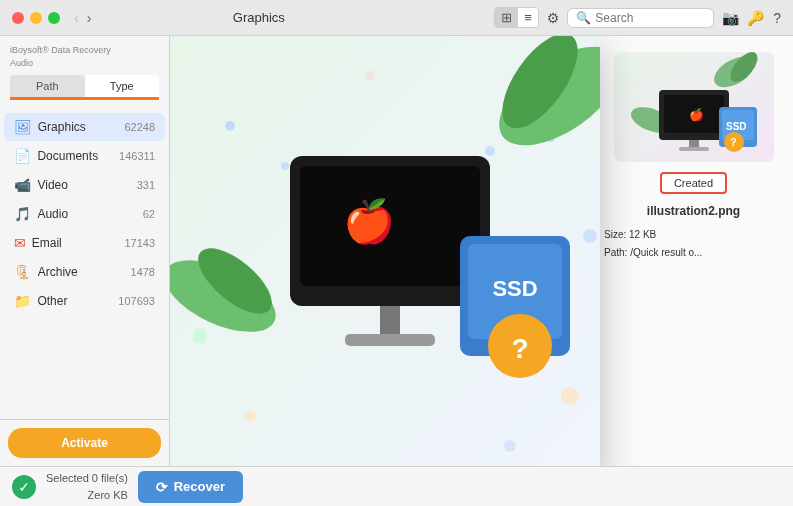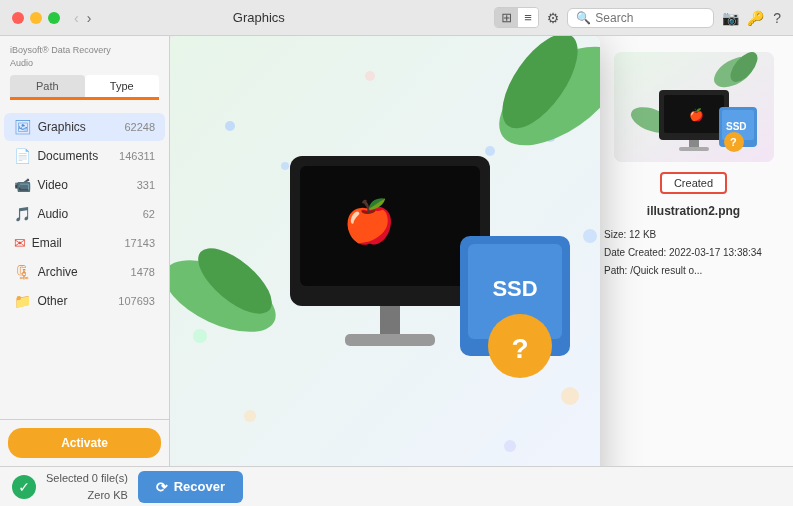--- a/index.html
+++ b/index.html
@@ -573,24 +573,20 @@
         </svg>
       </div>
       <button class="preview-btn">Created</button>
       <div class="preview-filename">illustration2.png</div>
       <div class="preview-meta">
         <div>
           <span>Size:</span>
           <span>12 KB</span>
         </div>
         <div>
-          <span>Date Created:</span>
-          <span>2022-03-17 13:38:34</span>
-        </div>
-        <div>
           <span>Path:</span>
           <span>/Quick result o...</span>
         </div>
       </div>
     </div>
 
     <div class="big-preview-overlay">
       <svg viewBox="0 0 430 460" xmlns="http://www.w3.org/2000/svg">
         <defs>
           <linearGradient id="bg2" x1="0" y1="0" x2="1" y2="1">

